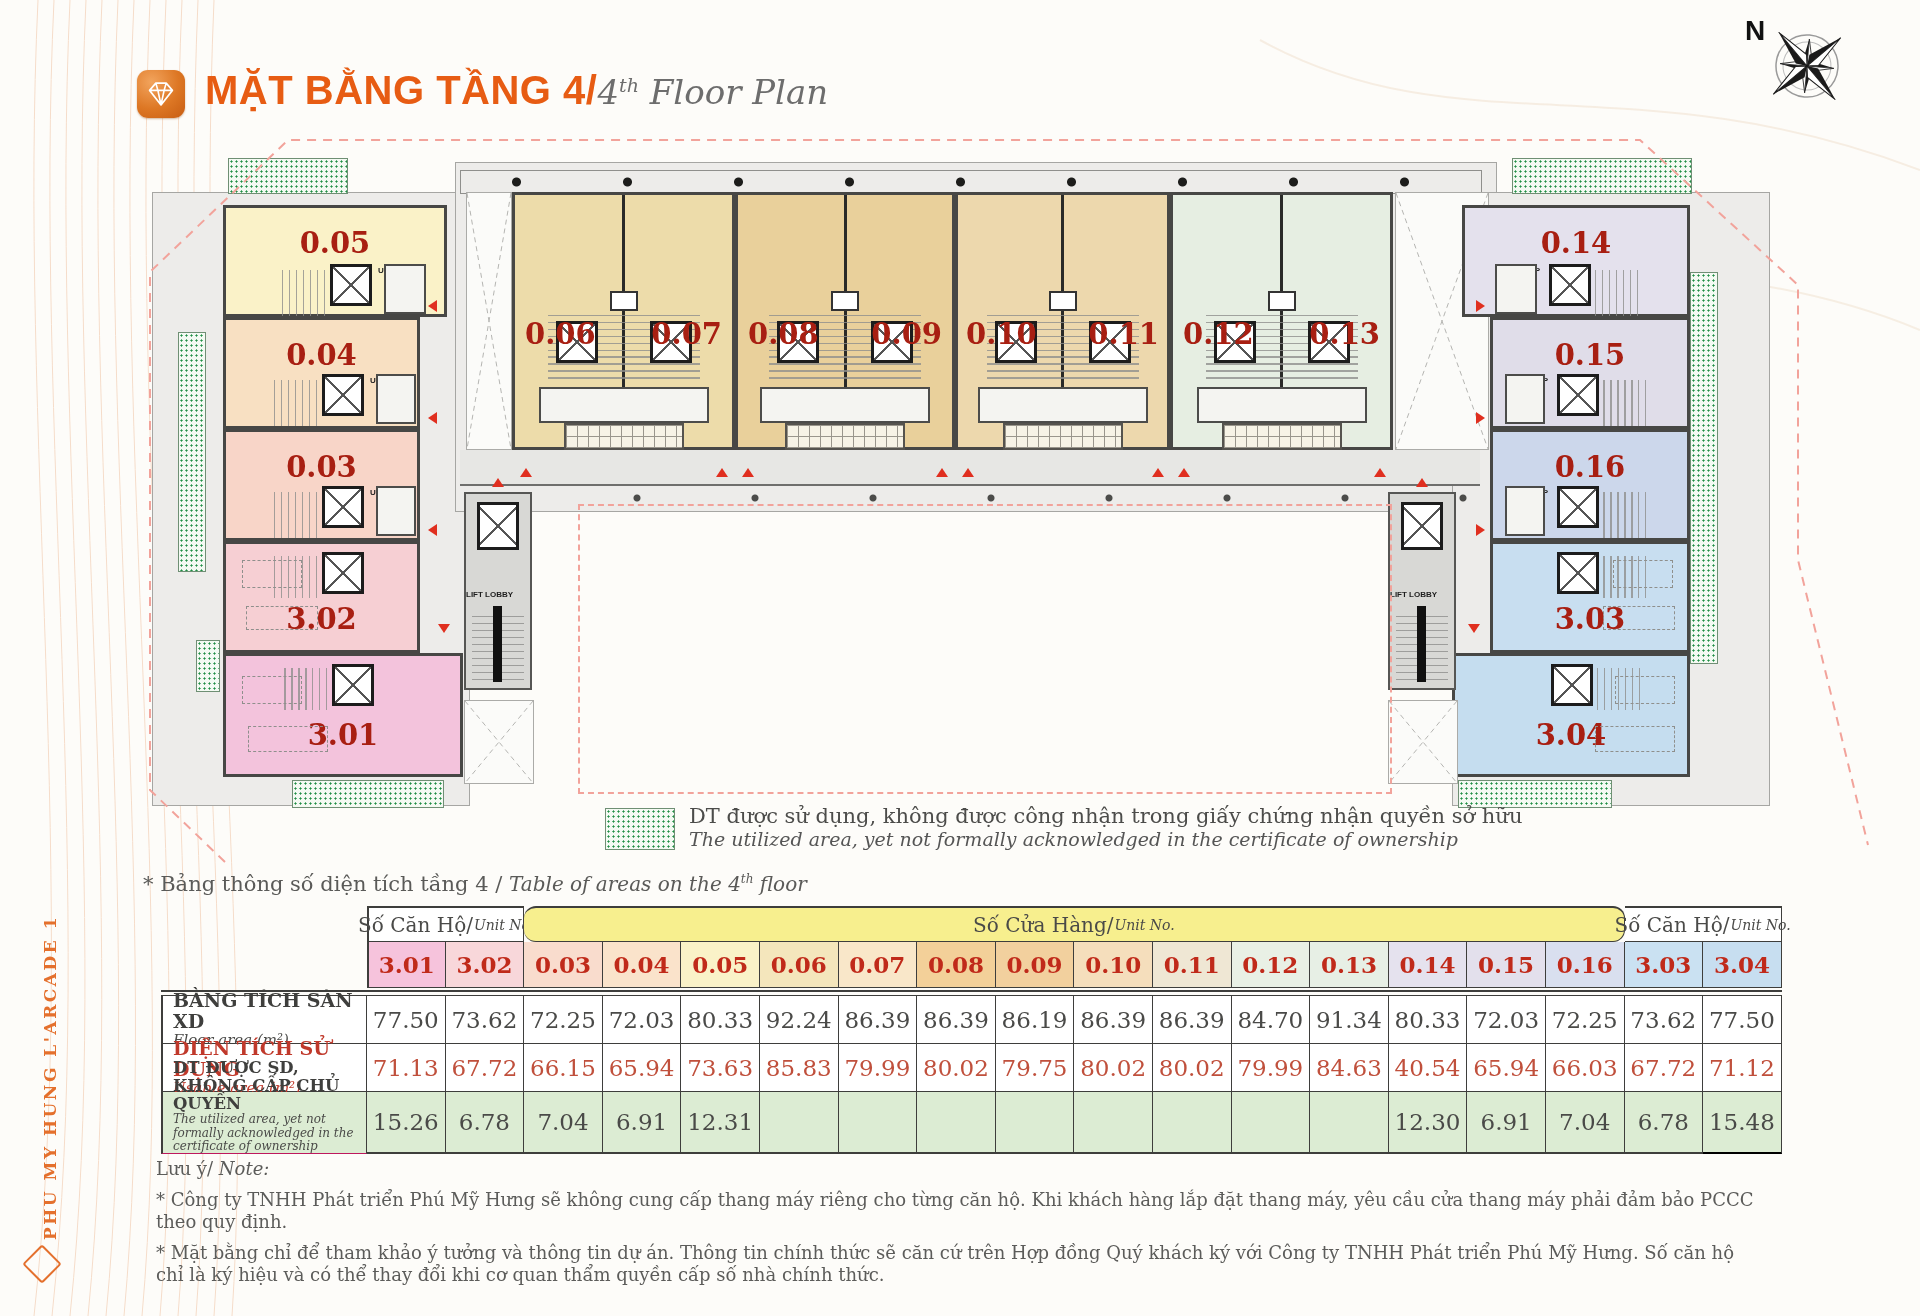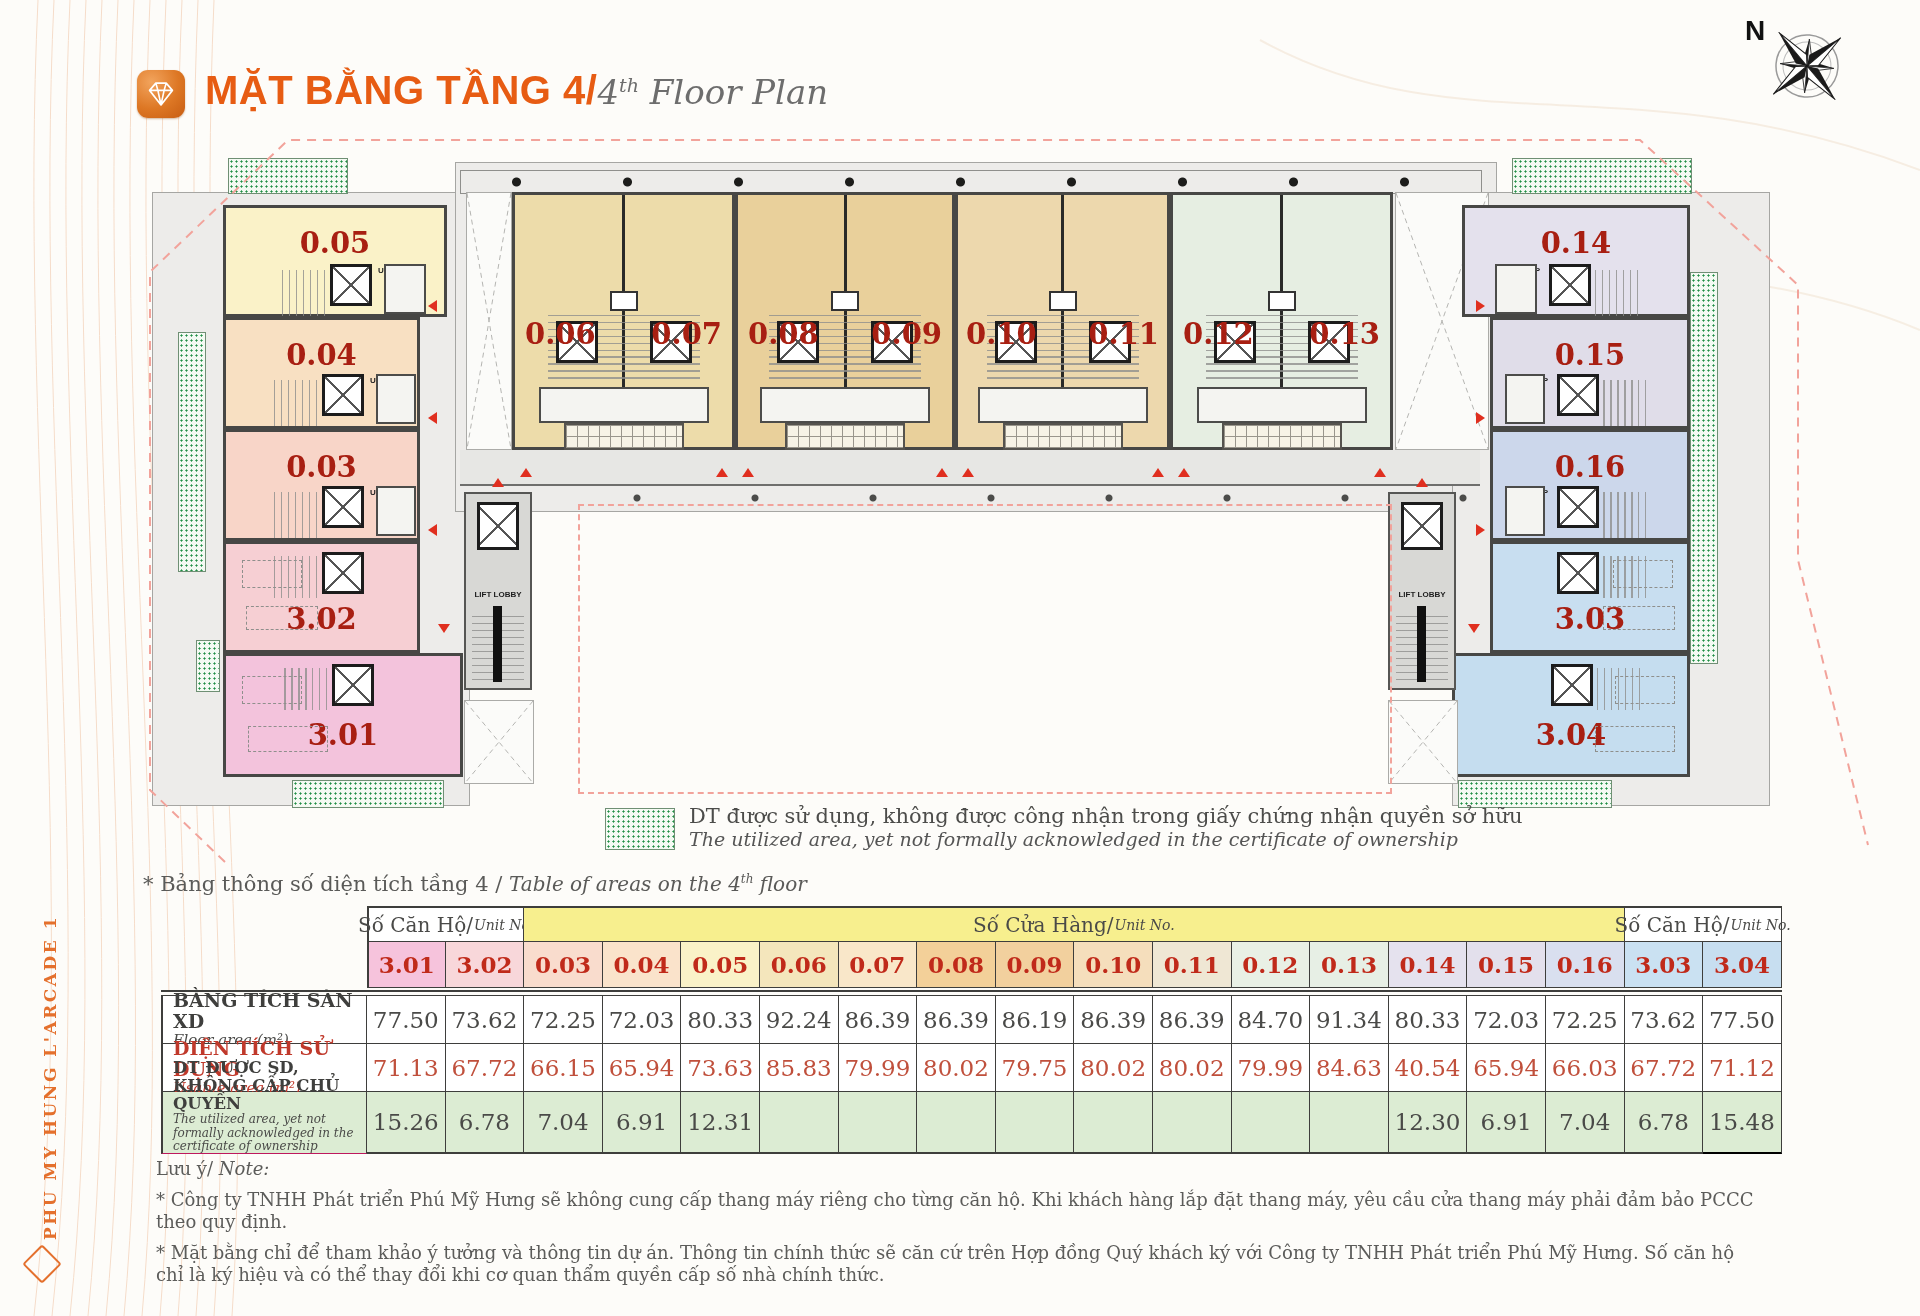--- a/index.html
+++ b/index.html
@@ -40,21 +40,21 @@
          background-size:11px 11px;}
   .furn{position:absolute;border:1.5px dashed #8f8f8c;}
   .up{position:absolute;font-family:"Liberation Sans",sans-serif;font-weight:bold;font-size:8px;color:#222;}
   .pdiv{position:absolute;left:calc(50% - 1.5px);top:0;width:3px;height:100%;background:#2a2a28;}
   .shaft{position:absolute;left:calc(50% - 14px);width:28px;height:20px;border:2px solid #333;background:#fff;box-sizing:border-box;}
   .tri-up{position:absolute;width:0;height:0;border-left:6px solid transparent;border-right:6px solid transparent;border-bottom:9px solid #e02f1f;}
   .tri-down{position:absolute;width:0;height:0;border-left:6px solid transparent;border-right:6px solid transparent;border-top:9px solid #e02f1f;}
   .tri-left{position:absolute;width:0;height:0;border-top:6px solid transparent;border-bottom:6px solid transparent;border-right:9px solid #e02f1f;}
   .tri-right{position:absolute;width:0;height:0;border-top:6px solid transparent;border-bottom:6px solid transparent;border-left:9px solid #e02f1f;}
   .lobby{position:absolute;width:68px;background:#d8d8d5;border:2px solid #565654;box-sizing:border-box;}
-  .lobby .lab{position:absolute;left:0;right:0;top:96px;text-align:center;
+  .lobby .lab{position:absolute;left:0;right:0;top:96px;text-align:left;
               font-family:"Liberation Sans",sans-serif;font-weight:bold;font-size:8px;color:#1d1d1d;}
   .voidx{position:absolute;background:#fbfbf9;border:1px solid #ababa8;}
   .corridor{position:absolute;background:#e7e7e4;border-bottom:2px solid #6f6f6d;}
   .balcony{position:absolute;border:1px solid #8f8f8c;
            background-image:radial-gradient(circle at 50% 50%,#1d1d1b 4px,transparent 5px);background-size:111px 100%;}
   .arcade{position:absolute;background-image:radial-gradient(circle at 50% 50%,#4c4c4a 3px,transparent 4px);background-size:118px 100%;}
   .court{position:absolute;border:2px dashed #f2a39b;}
 
   
   .legend-vn{font-size:21px;color:#4c4c4a;}
@@ -67,21 +67,21 @@
 
   
   .areas-table{position:absolute;left:161px;top:906px;display:grid;
                grid-template-columns:206px repeat(18,78.6px);
                grid-template-rows:36px 46px 8px 48px 48px 62px;}
   .cell{box-sizing:border-box;display:flex;align-items:center;justify-content:center;text-align:center;}
   .gh{border-top:2px solid #3e3e3c;border-right:1.5px solid #3e3e3c;border-bottom:1.5px solid #3e3e3c;background:#fff;
       font-size:20px;color:#4a4a48;white-space:nowrap;}
   .gh.bl{border-left:2px solid #3e3e3c;}
   .gh i{font-size:14px;margin-left:1px;}
-  .gh.yellow{background:#f7ef8e;}
+  .gh.yellow{background:#f7ef8e;border-radius:12px;}
   .uh{border-right:1.5px solid #3e3e3c;border-bottom:1.5px solid #3e3e3c;
       font-weight:bold;font-size:23px;color:#c02a1a;}
   .uh.bl{border-left:2px solid #3e3e3c;}
   .blankcell{background:transparent;}
   .dbl{grid-column:1 / -1;border-top:2px solid #3e3e3c;border-bottom:1.5px solid #3e3e3c;background:#fdfcf9;margin-top:2px;}
   .lblc{flex-direction:column;align-items:flex-start;justify-content:center;text-align:left;padding-left:10px;
         border-left:2px solid #3e3e3c;border-right:1.5px solid #3e3e3c;border-bottom:1.5px solid #3e3e3c;background:#fff;}
   .lblc .vn{font-weight:bold;font-size:19px;color:#3f3f3d;line-height:1.1;}
   .lblc .en{font-style:italic;font-size:15px;color:#4a4a48;line-height:1.1;}
   .lblc.red .vn,.lblc.red .en{color:#c0392b;}

